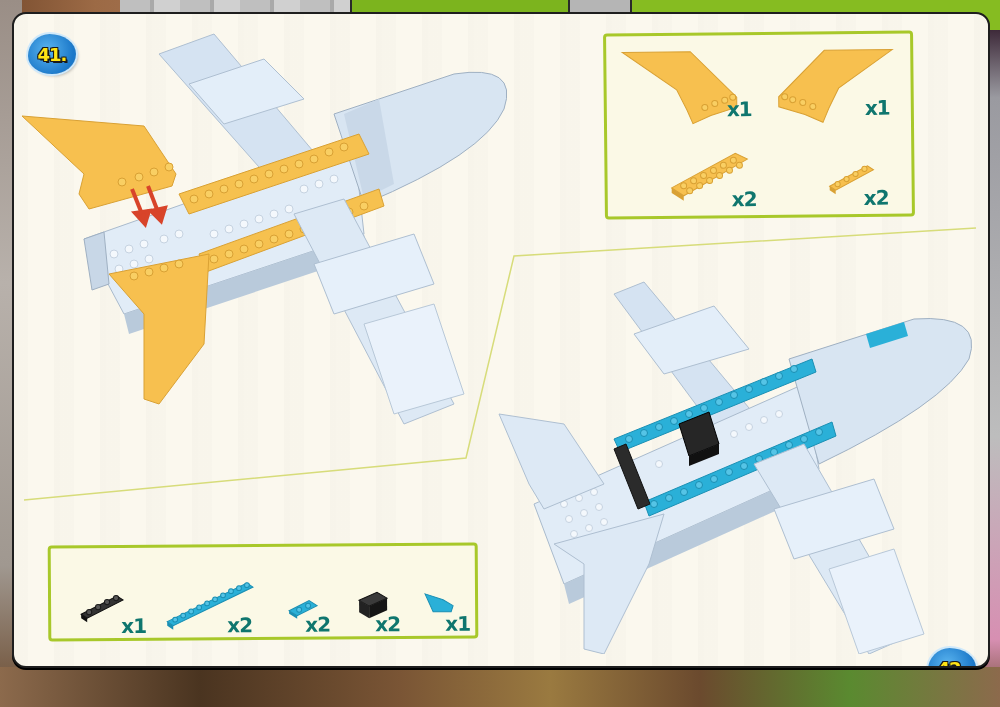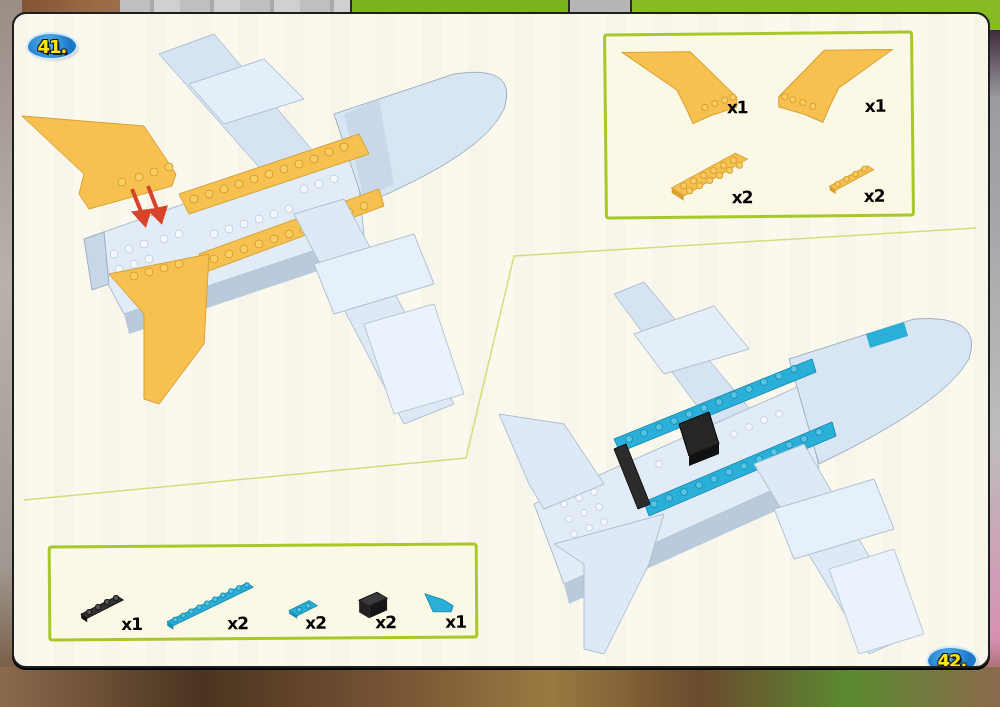--- a/index.html
+++ b/index.html
@@ -27,21 +27,21 @@
     border-radius: 14px;
     overflow: hidden;
     box-shadow: 0 2px 0 #000;
   }
   .page::before {
     content: ""; position: absolute; inset: 0;
     background: repeating-linear-gradient(90deg, rgba(0,0,0,0.012) 0 14px, rgba(255,255,255,0.02) 14px 40px, rgba(0,0,0,0.015) 40px 46px);
   }
 
   .step-badge {
-    position: absolute; width: 48px; height: 24px;
+    position: absolute; width: 48px; height: 40px;
     display: flex; align-items: center; justify-content: center;
   }
   .step-badge .cloud {
     position: absolute; inset: 0;
     background: radial-gradient(circle at 40% 40%, #5ab4ef, #1b78c9 70%);
     border-radius: 45% 55% 50% 50% / 55% 50% 50% 45%;
     box-shadow: 0 0 0 2px #cfe9fb, 2px 2px 3px rgba(0,0,0,0.25);
   }
   .step-badge .num {
     position: relative; font-family: "DejaVu Sans", sans-serif; font-weight: bold;
@@ -51,21 +51,21 @@
 
   .parts-box {
     position: absolute;
     border: 3px solid #a8c82a;
     background: #fbf9e6;
     border-radius: 4px;
   }
   .part { position: absolute; }
   .qty {
     position: absolute; font-family: "DejaVu Sans", sans-serif; font-weight: bold;
-    font-size: 17px; color: #000000; letter-spacing: -1px;
+    font-size: 20px; color: #0f766e; letter-spacing: -1px;
   }
 
   .divider { position: absolute; inset: 0; pointer-events: none; }
 
   .build-view { position: absolute; }
 </style>
 </head>
 <body>
 
 <div class="bg-art">

